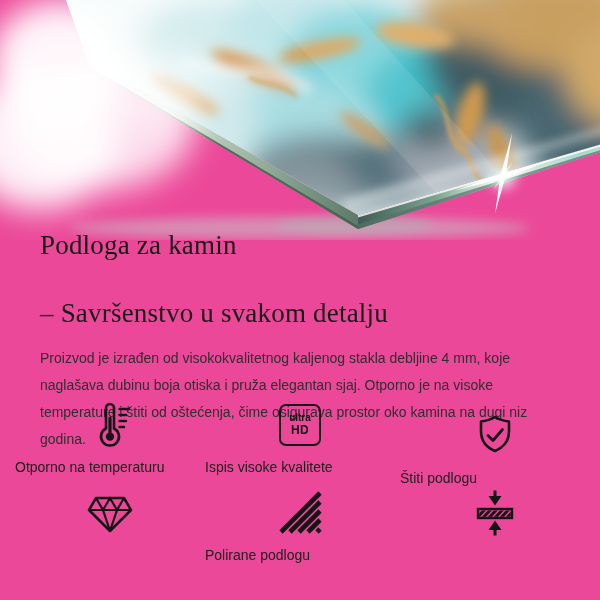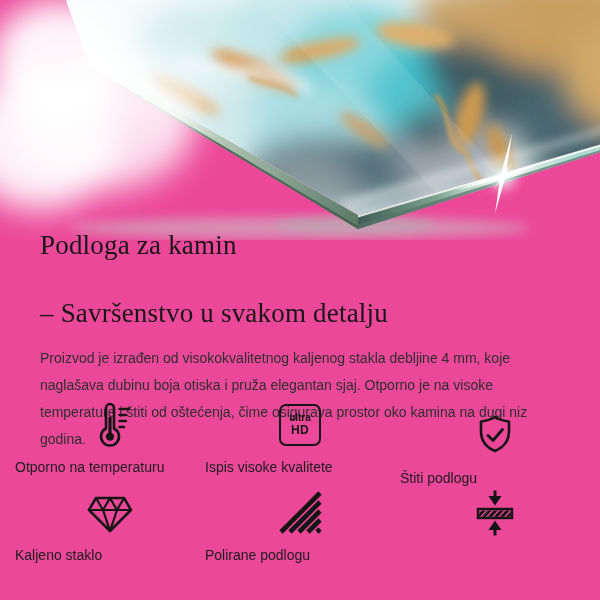--- a/index.html
+++ b/index.html
@@ -191,21 +191,20 @@
   <div class="feature f4">
     <div class="icon-box icon">
       <svg width="48" height="48" viewBox="0 0 48 48" fill="none" stroke="#151515">
         <path d="M10,9 L38,9 L45,21 L24,42 L3,21 Z" stroke-width="2.5" stroke-linejoin="round"></path>
         <polyline points="10,9 17,21 24,9 31,21 38,9" stroke-width="2.2" stroke-linejoin="round"></polyline>
         <line x1="3" y1="21" x2="45" y2="21" stroke-width="2.2"></line>
         <line x1="17" y1="21" x2="24" y2="42" stroke-width="2.2"></line>
         <line x1="31" y1="21" x2="24" y2="42" stroke-width="2.2"></line>
       </svg>
     </div>
-    <div class="label">Kaljeno staklo</div>
   </div>
 
   <div class="feature f5">
     <div class="icon-box icon">
       <svg width="48" height="48" viewBox="0 0 48 48" stroke="#151515">
         <line x1="5" y1="43" x2="44" y2="4" stroke-width="4.6"></line>
         <line x1="14" y1="43" x2="44" y2="13" stroke-width="4.6"></line>
         <line x1="23" y1="43" x2="44" y2="22" stroke-width="4.6"></line>
         <line x1="32" y1="43" x2="44" y2="31" stroke-width="4.6"></line>
         <line x1="41" y1="43" x2="44" y2="40" stroke-width="4.6"></line>

